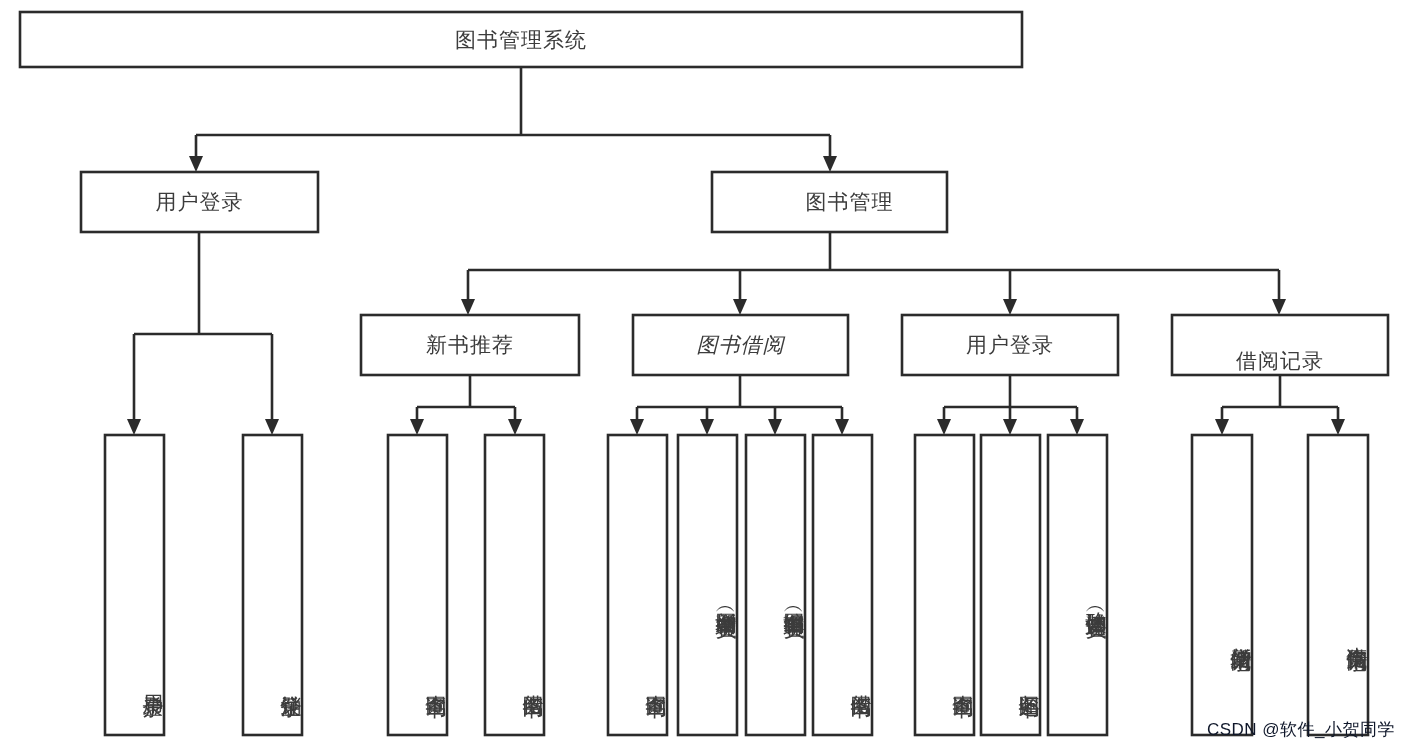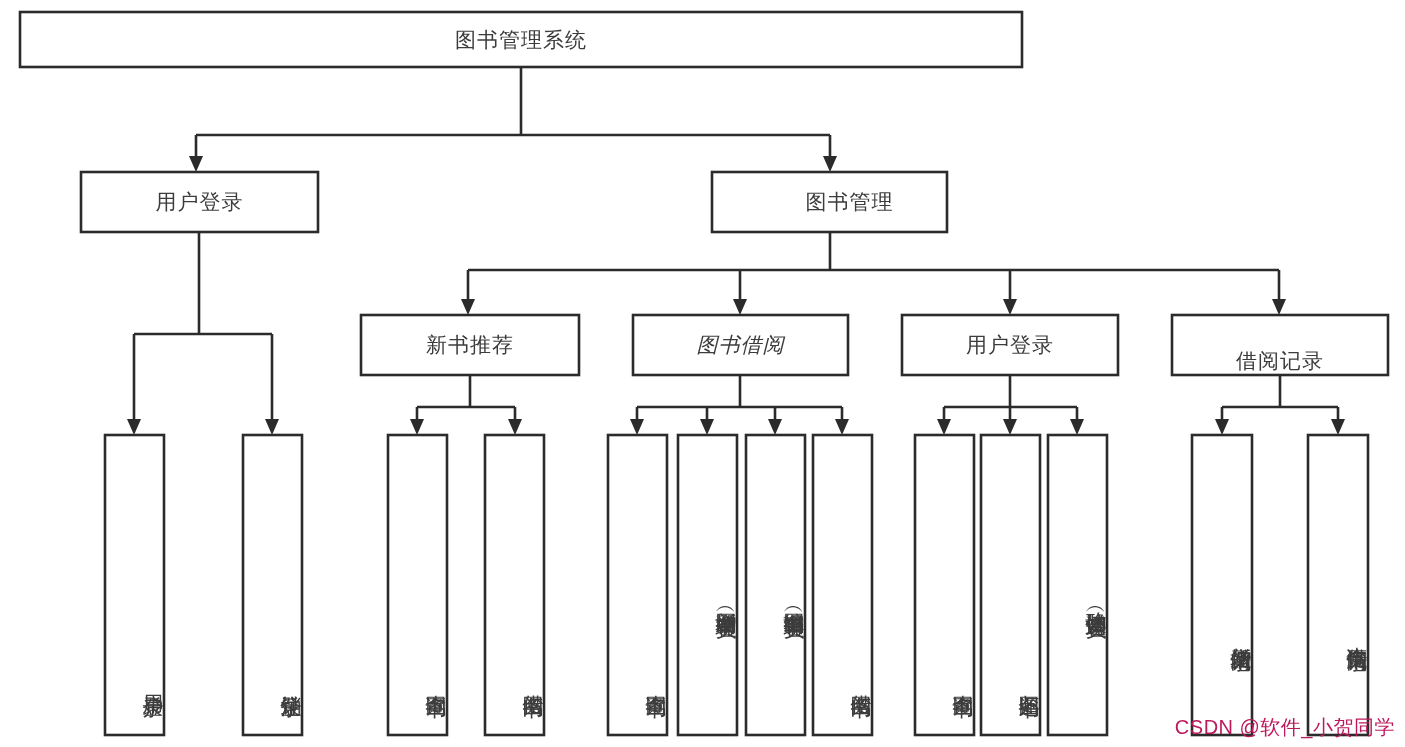--- a/index.html
+++ b/index.html
@@ -37,22 +37,22 @@
     font-size:21px;
     color:#3c3c3c;
     letter-spacing:1px;
     white-space:nowrap;
     pointer-events:none;
   }
   #watermark{
     position:absolute;
     right:10px;bottom:6px;
     font-family:"Liberation Sans","DejaVu Sans",sans-serif;
-    font-size:20px;
-    color:#be185d;
+    font-size:17px;
+    color:#0f172a;
     letter-spacing:0.5px;
     white-space:nowrap;
     pointer-events:none;
   }
 </style>
 </head>
 <body>
 
 <svg id="diagram" viewBox="0 0 1405 747">
 

